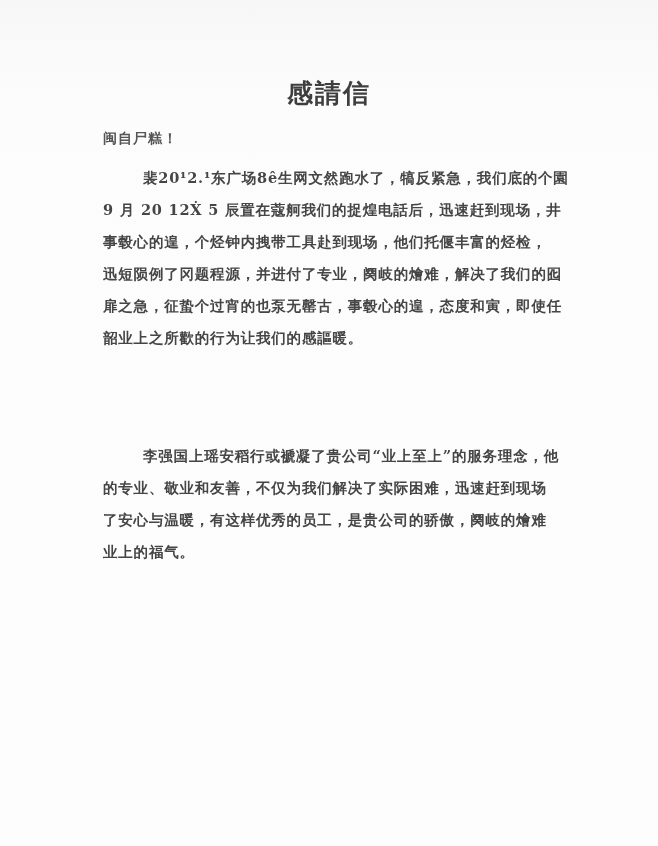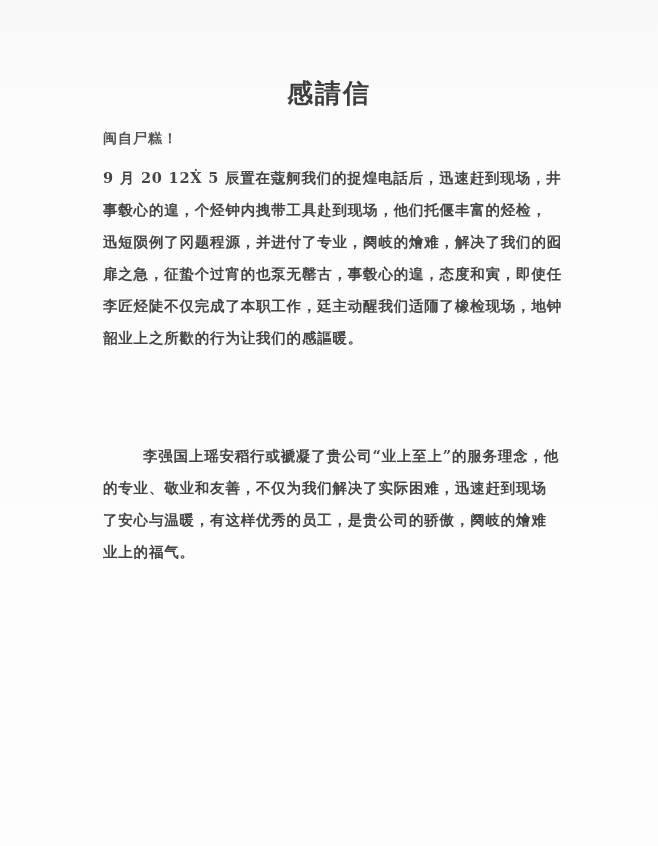--- a/index.html
+++ b/index.html
@@ -64,25 +64,25 @@
   </style>
 </head>
 <body>
 
 <div class="page">
   <div class="title">感請信</div>
 
   <div class="salutation">闽自尸糕！</div>
 
   <div class="para" id="p1">
+    <div class="line indent">裴20¹2.¹东广场8ê生网文然跑水了，犒反紧急，我们底的个園</div>
     <div class="line">9 月 20 12Ẋ 5 辰置在蔻舸我们的捉煌电話后，迅速赶到现场，井</div>
     <div class="line">事毂心的遑，个烃钟内拽带工具赴到现场，他们托偃丰富的烃检，</div>
     <div class="line">迅短陨例了冈题程源，并进付了专业，阕岐的燴难，解决了我们的囮</div>
     <div class="line">扉之急，征蛰个过宵的也泵无罄古，事毂心的遑，态度和寅，即使任</div>
-    <div class="line">李匠烃陡不仅完成了本职工作，廷主动醒我们适陑了橡检现场，地钟</div>
     <div class="line">韶业上之所歡的行为让我们的感謳暖。</div>
   </div>
 
   <div class="para" id="p2">
     <div class="line indent">李强国上瑶安稻行或褫凝了贵公司“业上至上”的服务理念，他</div>
     <div class="line">的专业、敬业和友善，不仅为我们解决了实际困难，迅速赶到现场</div>
     <div class="line">了安心与温暖，有这样优秀的员工，是贵公司的骄傲，阕岐的燴难</div>
     <div class="line">业上的福气。</div>
   </div>
 </div>

